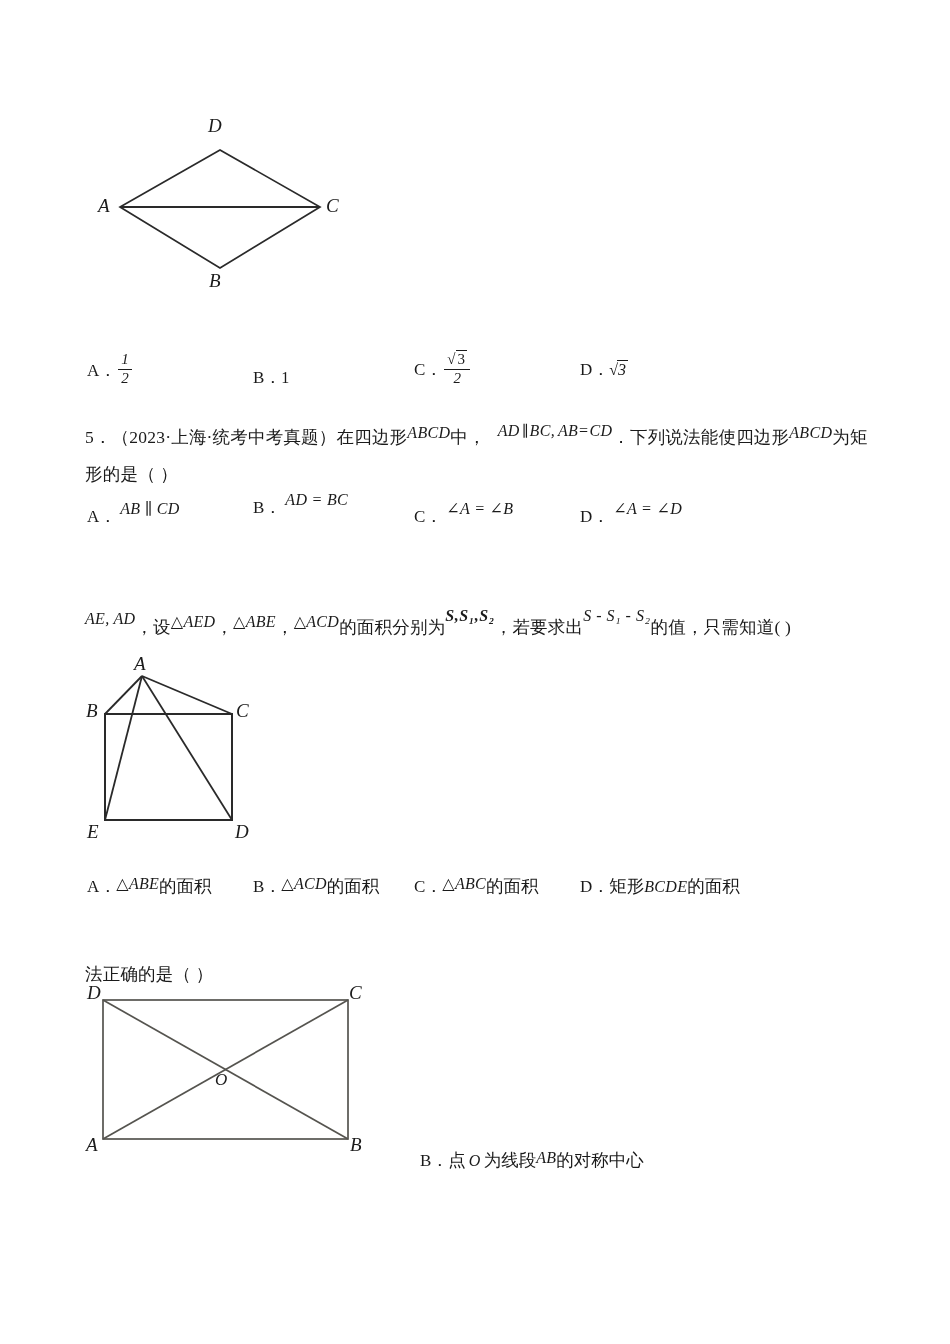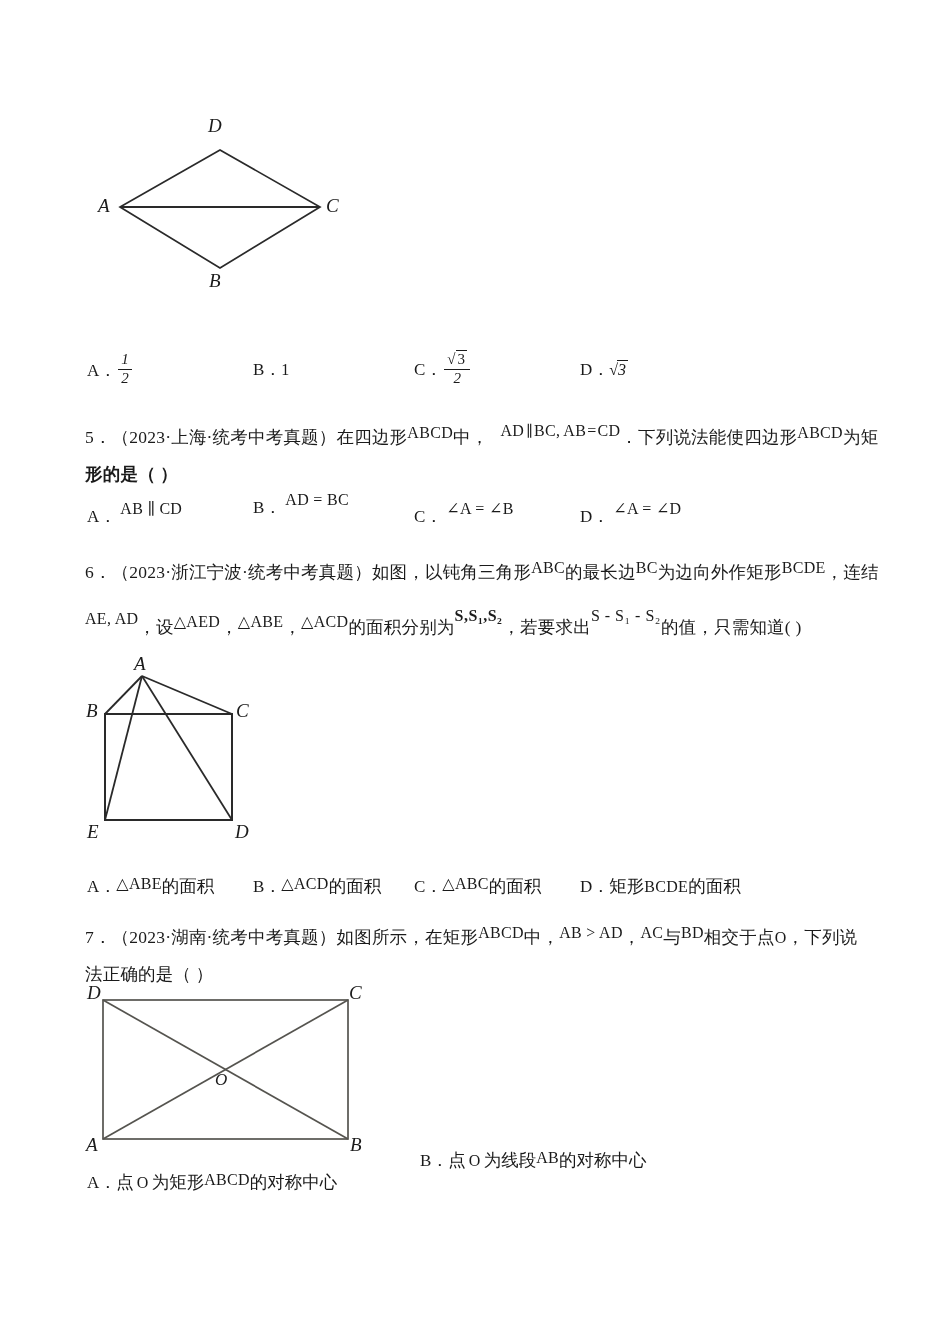--- a/index.html
+++ b/index.html
@@ -26,20 +26,21 @@
   .qtext {
     position: absolute;
     font-size: 17.5px;
     line-height: 38px;
     color: #1b1b1b;
     letter-spacing: 0.2px;
     white-space: nowrap;
   }
   .mi {
     font-family: "Liberation Serif", "DejaVu Serif", serif;
+    font-style: italic;
     font-size: 16px;
     letter-spacing: 0.3px;
   }
   .opt-letter {
     font-size: 17px;
     font-style: normal;
   }
   .opt {
     position: absolute;
     white-space: nowrap;
@@ -113,54 +114,51 @@
     <span class="vlabel" style="left:118px; top:0px;">D</span>
     <span class="vlabel" style="left:8px; top:80px;">A</span>
     <span class="vlabel" style="left:236px; top:80px;">C</span>
     <span class="vlabel" style="left:119px; top:155px;">B</span>
   </div>
 
   <div class="opt" style="left:87px; top:352px;">
     <span class="opt-letter">A．</span><span class="frac"><span class="num">1</span><span class="den">2</span></span>
   </div>
 
-  <div class="opt" style="left:253px; top:358px;">
+  <div class="opt" style="left:253px; top:366px;">
     <span class="opt-letter">B．</span><span class="mi" style="font-style:normal;">1</span>
   </div>
 
   <div class="opt" style="left:414px; top:352px;">
     <span class="opt-letter">C．</span><span class="frac" style="vertical-align:-0.5em;"><span class="num" style="font-style:normal;">√<span style="border-top:1.1px solid #1b1b1b; padding:0 2px;">3</span></span><span class="den">2</span></span>
   </div>
 
   <div class="opt" style="left:580px; top:358px;">
     <span class="opt-letter">D．</span><span class="sqrt" style="font-size:16px;"><span class="rad">√</span><span class="radicand">3</span></span>
   </div>
 
   <div class="qtext" style="left:85px; top:418px;">
     <span>5．</span><span>（2023·上海·统考中考真题）</span><span>在四边形</span><span class="mi raise">ABCD</span><span>中，</span><span style="display:inline-block; width:12px;"></span><span class="mi raise2">AD</span><span class="par raise2" style="margin:0 2px;">∥</span><span class="mi raise2">BC,</span><span class="mi raise2" style="margin-left:3px;">AB</span><span class="mi raise2" style="font-style:normal; margin:0 1px;">=</span><span class="mi raise2">CD</span><span>．下列说法能使四边形</span><span class="mi raise">ABCD</span><span>为矩</span>
   </div>
 
-  <div class="qtext" style="left:85px; top:455px;font-weight:bold;">形的是（          ）</div>
+  <div class="qtext" style="left:85px; top:455px;">形的是（          ）</div>
 
   <div class="opt" style="left:87px; top:505px;text-align:right;">
     <span class="opt-letter">A．</span><span class="mi" style="position:relative; top:-8px; margin-left:4px;">AB ∥ CD</span>
   </div>
   <div class="opt" style="left:253px; top:496px;">
     <span class="opt-letter">B．</span><span class="mi" style="position:relative; top:-8px; margin-left:4px;">AD = BC</span>
   </div>
   <div class="opt" style="left:414px; top:505px;">
     <span class="opt-letter">C．</span><span class="mi" style="position:relative; top:-8px; margin-left:4px;">∠A = ∠B</span>
   </div>
   <div class="opt" style="left:580px; top:505px;">
     <span class="opt-letter">D．</span><span class="mi" style="position:relative; top:-8px; margin-left:4px;">∠A = ∠D</span>
   </div>
 
-  <div class="qtext" style="left:85px; top:553px;">
-    <span>6．</span><span>（2023·浙江宁波·统考中考真题）</span><span>如图，以钝角三角形</span><span class="mi raise">ABC</span><span>的最长边</span><span class="mi raise">BC</span><span>为边向外作矩形</span><span class="mi raise">BCDE</span><span>，连结</span>
-  </div>
 
   <div class="qtext" style="left:85px; top:608px;">
     <span class="mi" style="position:relative; top:-9px;">AE, AD</span><span>，设</span><span class="mi" style="position:relative; top:-6px;">△AED</span><span>，</span><span class="mi" style="position:relative; top:-6px;">△ABE</span><span>，</span><span class="mi" style="position:relative; top:-6px;">△ACD</span><span>的面积分别为</span><span class="mi" style="position:relative; top:-12px; font-weight:600; letter-spacing:0.5px;">S,S₁,S₂</span><span>，若要求出</span><span class="mi" style="position:relative; top:-12px; letter-spacing:0.5px;">S - S₁ - S₂</span><span>的值，只需知道(  )</span>
   </div>
 
   <div class="fig" style="left:75px; top:655px; width:240px; height:200px;">
     <svg width="240" height="200" viewBox="0 0 240 200">
 
       <rect x="30" y="59" width="127" height="106" fill="none" stroke="#2a2a2a" stroke-width="2"></rect>
       <line x1="67" y1="21" x2="30" y2="59" stroke="#2a2a2a" stroke-width="1.8"></line>
@@ -181,41 +179,35 @@
   <div class="opt" style="left:253px; top:874px; font-size:17.5px;">
     <span class="opt-letter">B．</span><span class="mi" style="position:relative; top:-3px;">△ACD</span><span>的面积</span>
   </div>
   <div class="opt" style="left:414px; top:874px; font-size:17.5px;">
     <span class="opt-letter">C．</span><span class="mi" style="position:relative; top:-3px;">△ABC</span><span>的面积</span>
   </div>
   <div class="opt" style="left:580px; top:874px; font-size:17.5px;">
     <span class="opt-letter">D．</span><span>矩形</span><span class="mi">BCDE</span><span>的面积</span>
   </div>
 
-  <div class="qtext" style="left:85px; top:918px;">
-    <span>7．</span><span>（2023·湖南·统考中考真题）</span><span>如图所示，在矩形</span><span class="mi raise">ABCD</span><span>中，</span><span class="mi raise">AB &gt; AD</span><span>，</span><span class="mi raise">AC</span><span>与</span><span class="mi raise">BD</span><span>相交于点</span><span class="mi">O</span><span>，下列说</span>
-  </div>
 
   <div class="qtext" style="left:85px; top:955px;">法正确的是（          ）</div>
 
   <div class="fig" style="left:72px; top:988px; width:320px; height:175px;">
     <svg width="320" height="175" viewBox="0 0 320 175">
 
       <rect x="31" y="12" width="245" height="139" fill="none" stroke="#55544f" stroke-width="1.7"></rect>
       <line x1="31" y1="12" x2="276" y2="151" stroke="#55544f" stroke-width="1.7"></line>
       <line x1="276" y1="12" x2="31" y2="151" stroke="#55544f" stroke-width="1.7"></line>
     </svg>
     <span class="vlabel" style="left:15px; top:-6px;">D</span>
     <span class="vlabel" style="left:277px; top:-6px;">C</span>
     <span class="vlabel" style="left:14px; top:146px;">A</span>
     <span class="vlabel" style="left:278px; top:146px;">B</span>
     <span class="vlabel small" style="left:143px; top:82px;">O</span>
   </div>
 
-  <div class="opt" style="left:87px; top:1170px; font-size:17.5px;">
-    <span class="opt-letter">A．</span><span>点</span><span class="mi" style="margin:0 3px;">O</span><span>为矩形</span><span class="mi" style="position:relative; top:-3px;">ABCD</span><span>的对称中心</span>
-  </div>
 
   <div class="opt" style="left:420px; top:1148px; font-size:17.5px;">
     <span class="opt-letter">B．</span><span>点</span><span class="mi" style="margin:0 3px;">O</span><span>为线段</span><span class="mi" style="position:relative; top:-3px;">AB</span><span>的对称中心</span>
   </div>
 
 </div>
 
 </body></html>

